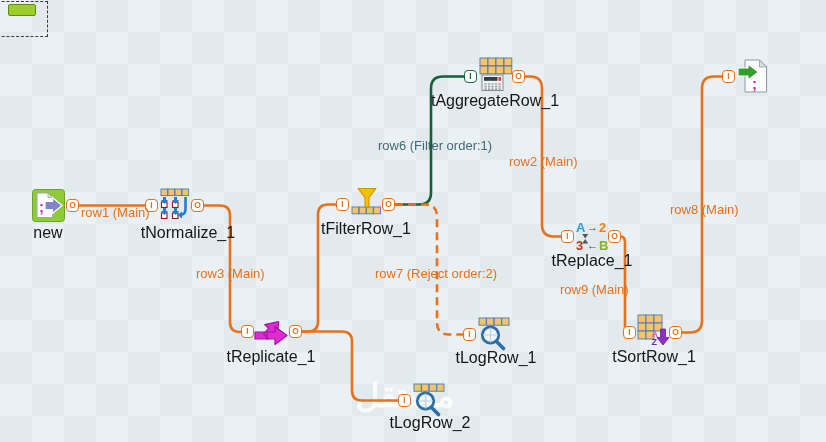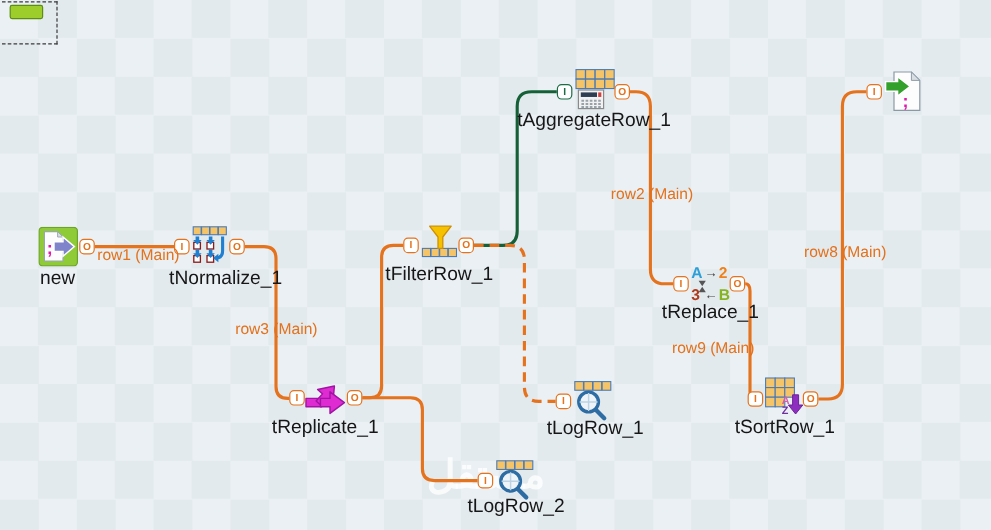--- a/index.html
+++ b/index.html
@@ -242,17 +242,19 @@
   <span class="port" style="left:463px;top:328px">I</span>
   <span class="port" style="left:398px;top:394px">I</span>
   <span class="port" style="left:561px;top:230px">I</span>
   <span class="port" style="left:608px;top:230px">O</span>
   <span class="port" style="left:623px;top:326px">I</span>
   <span class="port" style="left:669px;top:326px">O</span>
   <span class="port" style="left:722px;top:70px">I</span>
 
   <span class="rowlabel" style="left:81px;top:206px">row1 (Main)</span>
   <span class="rowlabel" style="left:196px;top:267px">row3 (Main)</span>
+  <span class="rowlabel filter" style="left:378px;top:139px">row6 (Filter order:1)</span>
+  <span class="rowlabel" style="left:375px;top:267px">row7 (Reject order:2)</span>
   <span class="rowlabel" style="left:509px;top:155px">row2 (Main)</span>
   <span class="rowlabel" style="left:560px;top:283px">row9 (Main)</span>
   <span class="rowlabel" style="left:670px;top:203px">row8 (Main)</span>
 
 </div>
 
 </body></html>

